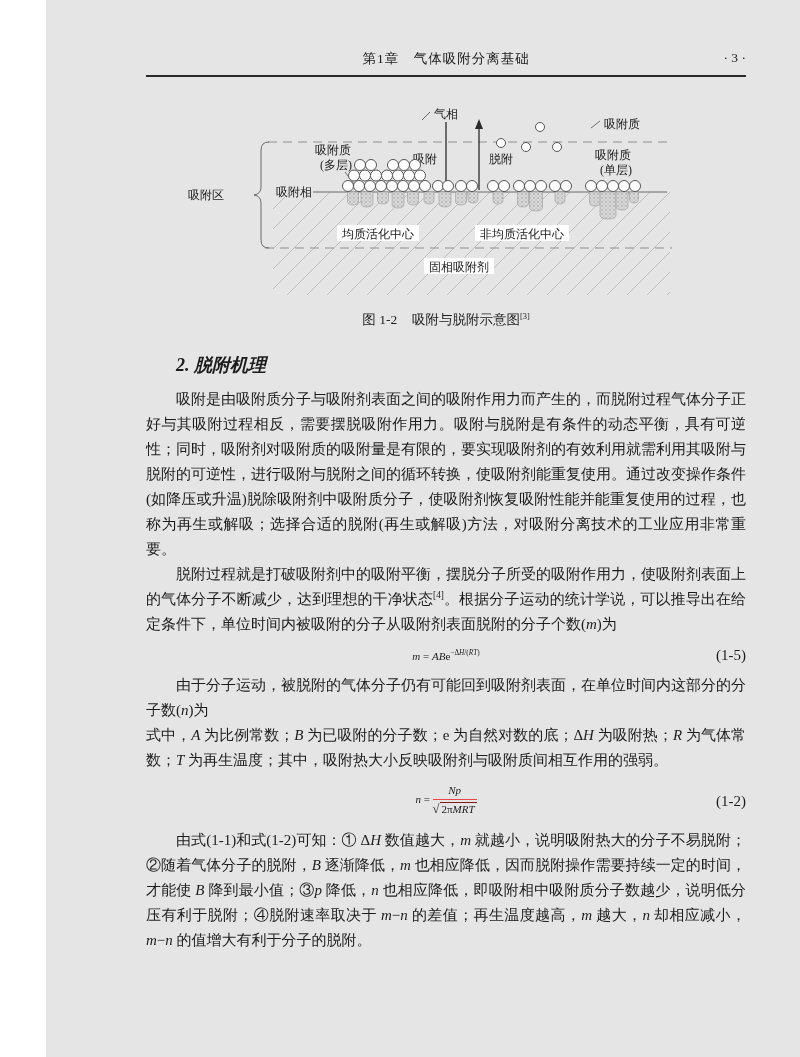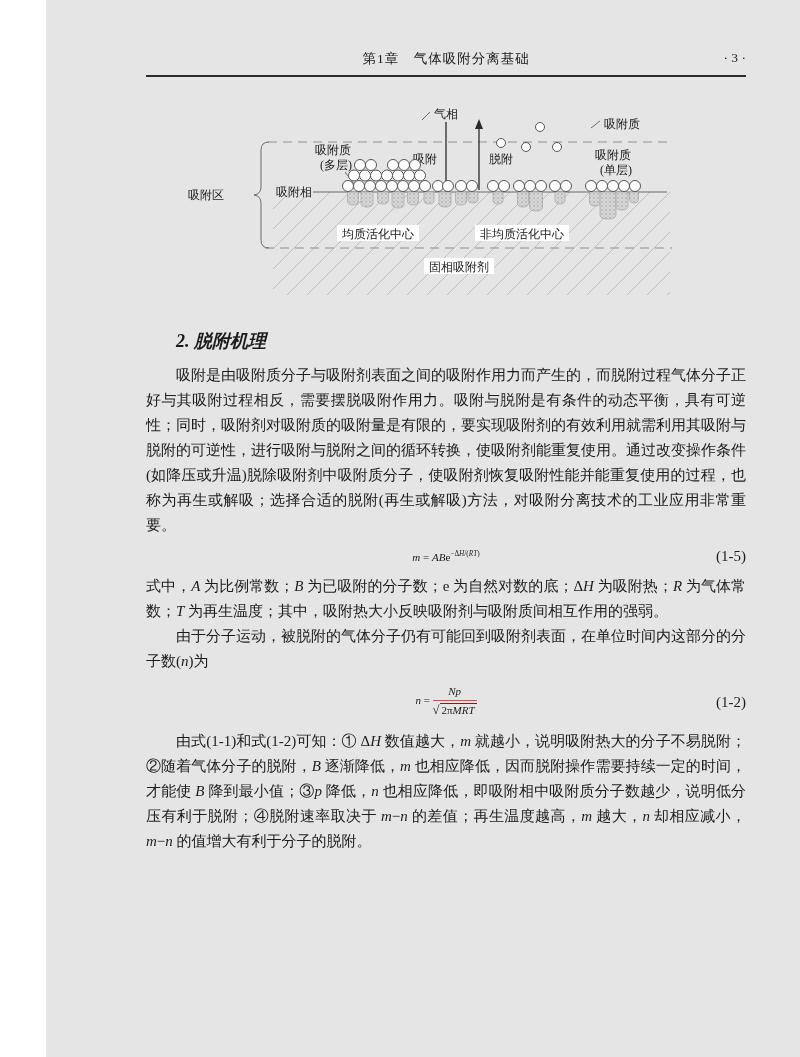--- a/index.html
+++ b/index.html
@@ -164,25 +164,29 @@
           <circle cx="463" cy="85" r="5.5" fill="#ffffff" stroke="#555555" stroke-width="1"></circle>
           <circle cx="474" cy="85" r="5.5" fill="#ffffff" stroke="#555555" stroke-width="1"></circle>
           <circle cx="340" cy="42" r="4.5" fill="#ffffff" stroke="#555555" stroke-width="1"></circle>
           <circle cx="365" cy="46" r="4.5" fill="#ffffff" stroke="#555555" stroke-width="1"></circle>
           <circle cx="379" cy="26" r="4.5" fill="#ffffff" stroke="#555555" stroke-width="1"></circle>
           <circle cx="396" cy="46" r="4.5" fill="#ffffff" stroke="#555555" stroke-width="1"></circle>
         </g>
     </svg>
   </div>
 
+  <div class="fig-caption">
+    <span>图 1-2</span><span class="cap-gap"></span><span>吸附与脱附示意图</span><sup>[3]</sup>
+  </div>
 
   <h3 class="sec-heading">2. 脱附机理</h3>
 
   <div class="body" id="body-flow">
       <p class="body-para indent"><span>吸附是由吸附质分子与吸附剂表面之间的吸附作用力而产生的，而脱附过程气体分子正好与其吸附过程相反，需要摆脱吸附作用力。吸附与脱附是有条件的动态平衡，具有可逆性；同时，吸附剂对吸附质的吸附量是有限的，要实现吸附剂的有效利用就需利用其吸附与脱附的可逆性，进行吸附与脱附之间的循环转换，使吸附剂能重复使用。通过改变操作条件(如降压或升温)脱除吸附剂中吸附质分子，使吸附剂恢复吸附性能并能重复使用的过程，也称为再生或解吸；选择合适的脱附(再生或解吸)方法，对吸附分离技术的工业应用非常重要。</span></p>
+      <p class="body-para indent"><span>脱附过程就是打破吸附剂中的吸附平衡，摆脱分子所受的吸附作用力，使吸附剂表面上的气体分子不断减少，达到理想的干净状态</span><sup>[4]</sup><span>。根据分子运动的统计学说，可以推导出在给定条件下，单位时间内被吸附的分子从吸附剂表面脱附的分子个数(</span><i>m</i><span>)为</span></p>
       <div class="eq-row"><span class="eq-content"><i>m</i> = <i>AB</i><span>e</span><sup class="eq-sup"><span>−Δ</span><i>H</i><span>/(</span><i>RT</i><span>)</span></sup></span><span class="eq-number">(1-5)</span></div>
+      <p class="body-para indent"><span>由于分子运动，被脱附的气体分子仍有可能回到吸附剂表面，在单位时间内这部分的分子数(</span><i>n</i><span>)为</span></p>
       <p class="body-para"><span>式中，</span><i>A</i><span> 为比例常数；</span><i>B</i><span> 为已吸附的分子数；e 为自然对数的底；Δ</span><i>H</i><span> 为吸附热；</span><i>R</i><span> 为气体常数；</span><i>T</i><span> 为再生温度；其中，吸附热大小反映吸附剂与吸附质间相互作用的强弱。</span></p>
-      <p class="body-para indent"><span>由于分子运动，被脱附的气体分子仍有可能回到吸附剂表面，在单位时间内这部分的分子数(</span><i>n</i><span>)为</span></p>
       <div class="eq-row"><span class="eq-content"><i>n</i> = <span class="frac"><span class="num"><i>Np</i></span><span class="den"><span class="sqrt-sign">√</span><span class="radicand"><span>2π</span><i>MRT</i></span></span></span></span><span class="eq-number">(1-2)</span></div>
       <p class="body-para indent"><span>由式(1-1)和式(1-2)可知：① Δ</span><i>H</i><span> 数值越大，</span><i>m</i><span> 就越小，说明吸附热大的分子不易脱附；②随着气体分子的脱附，</span><i>B</i><span> 逐渐降低，</span><i>m</i><span> 也相应降低，因而脱附操作需要持续一定的时间，才能使 </span><i>B</i><span> 降到最小值；③</span><i>p</i><span> 降低，</span><i>n</i><span> 也相应降低，即吸附相中吸附质分子数越少，说明低分压有利于脱附；④脱附速率取决于 </span><i>m</i><span>−</span><i>n</i><span> 的差值；再生温度越高，</span><i>m</i><span> 越大，</span><i>n</i><span> 却相应减小，</span><i>m</i><span>−</span><i>n</i><span> 的值增大有利于分子的脱附。</span></p>
     </div>
 
 </div>
 
 </body></html>

